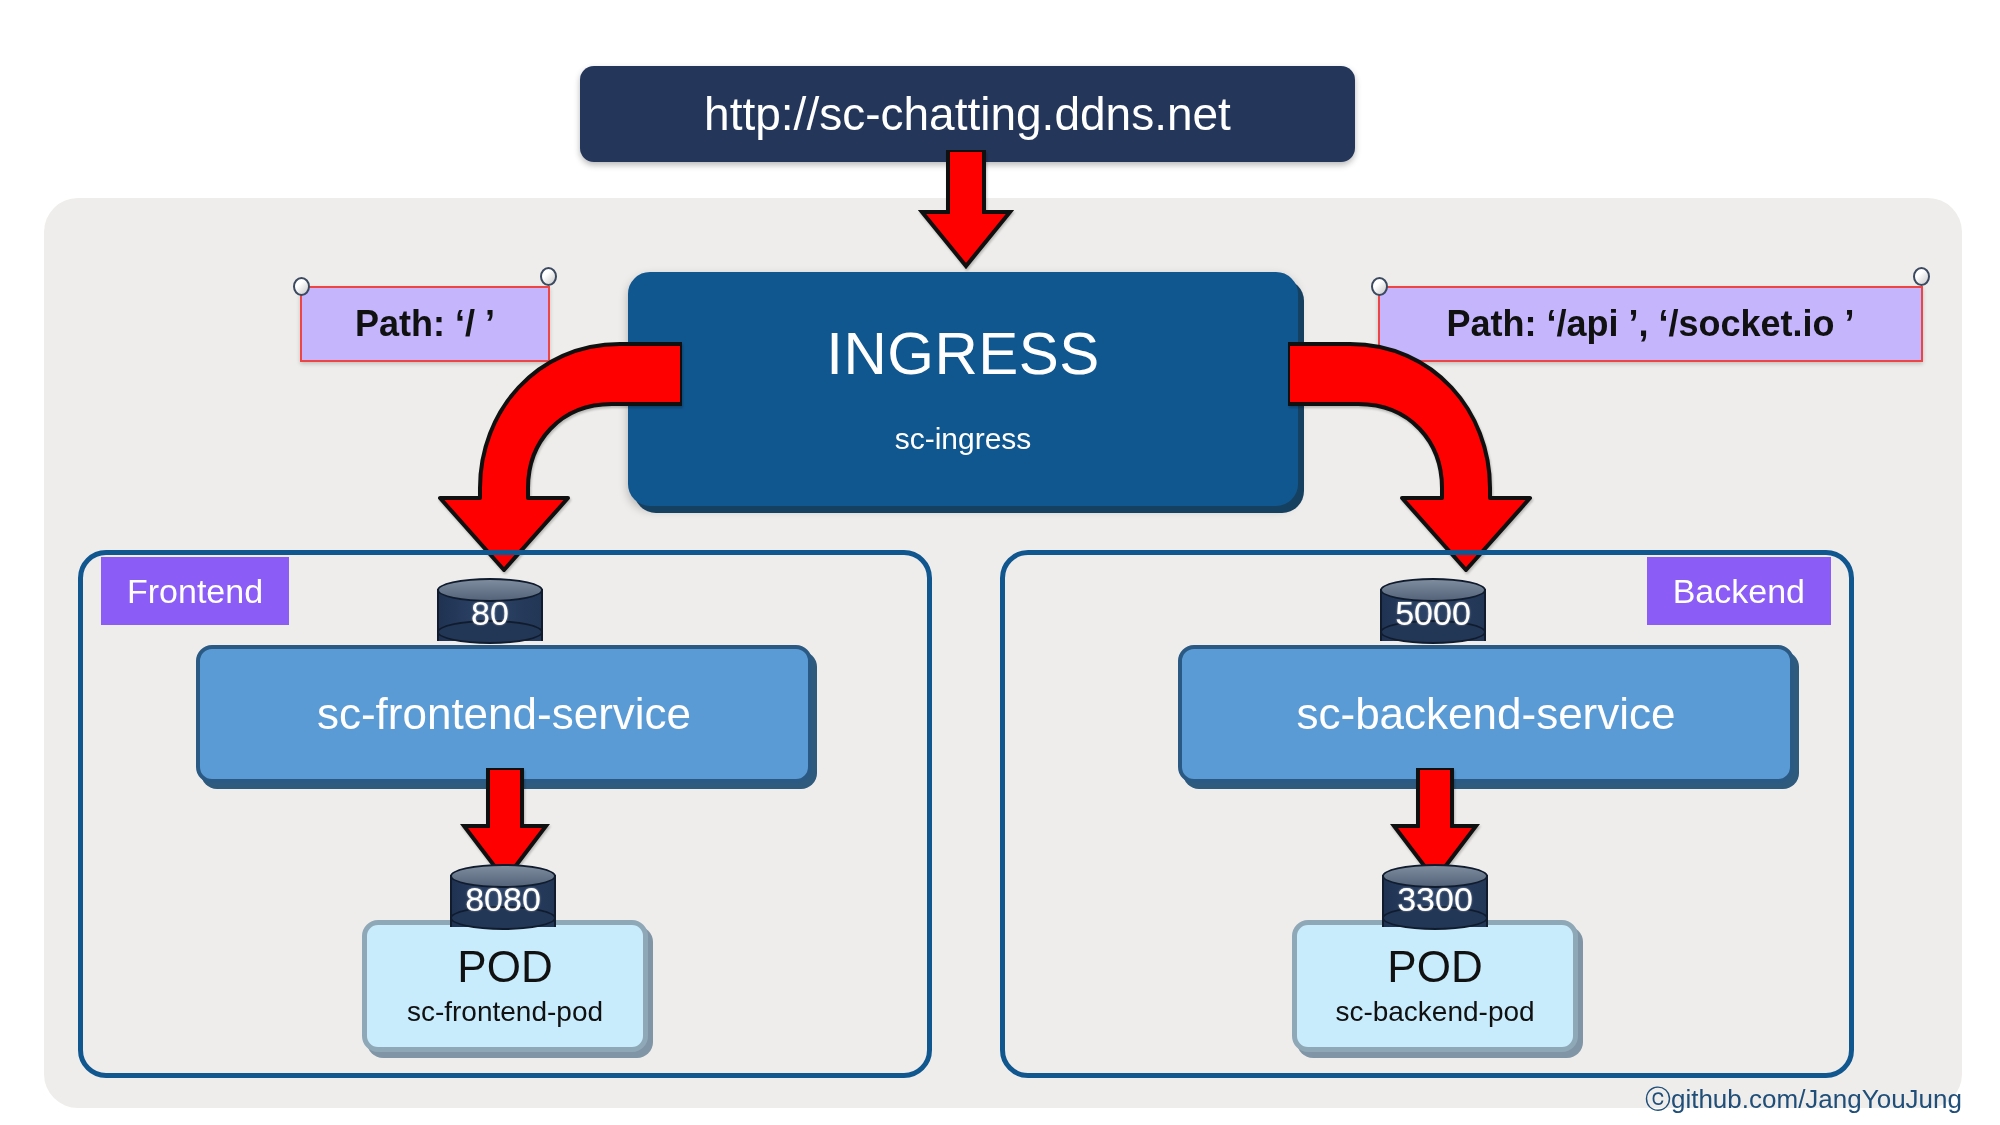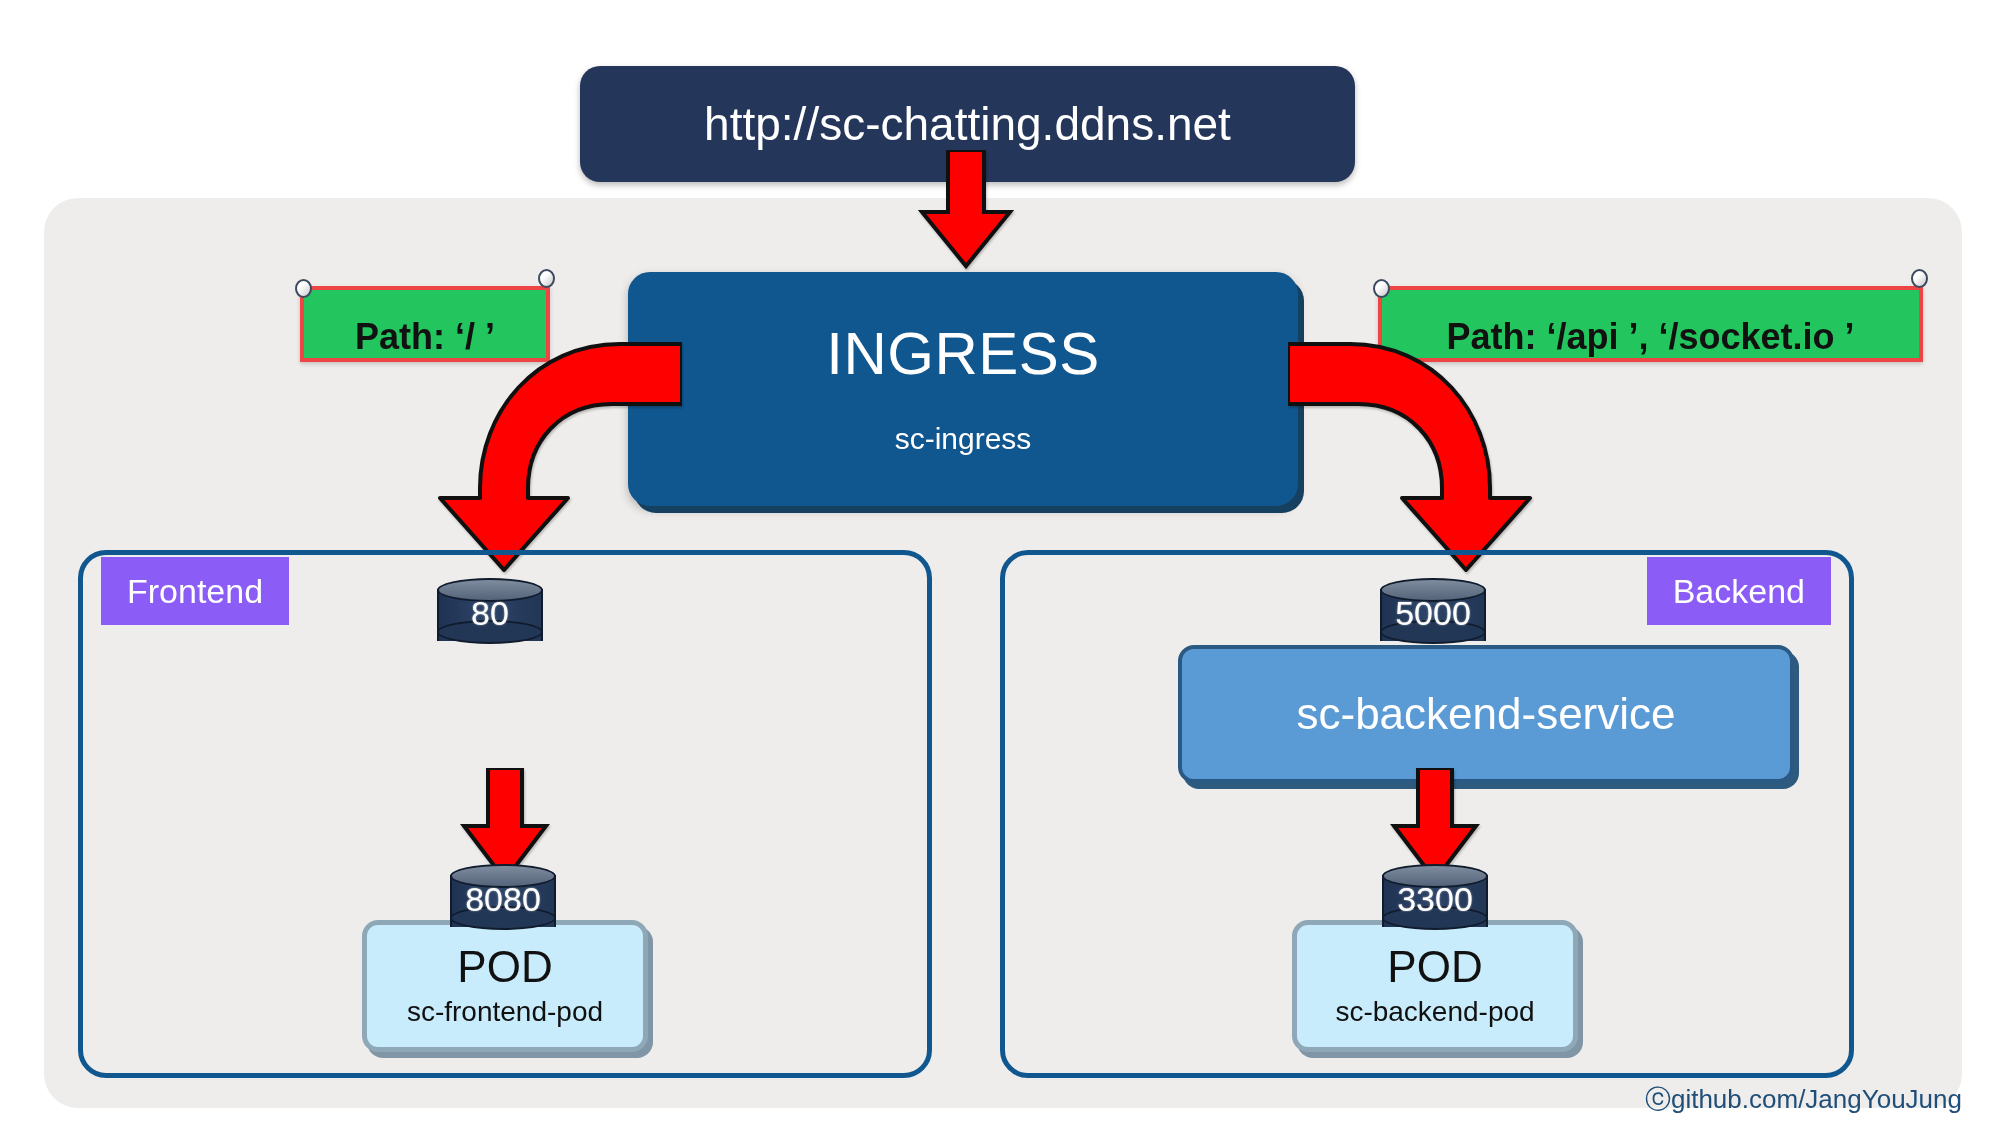--- a/index.html
+++ b/index.html
@@ -29,23 +29,23 @@
     letter-spacing: -0.5px;
     white-space: nowrap;
   }
 
   
   .url-box {
     position: absolute;
     left: 580px;
     top: 66px;
     width: 775px;
-    height: 116px;
+    height: 96px;
     background: #24365a;
-    border-radius: 20px;
+    border-radius: 14px;
     display: flex;
     align-items: center;
     justify-content: center;
     box-shadow: 0 3px 6px rgba(0,0,0,.28);
   }
   .url-text {
     color: #ffffff;
     font-size: 46px;
     font-weight: 400;
     letter-spacing: 0px;
@@ -92,25 +92,25 @@
     color: #ffffff;
     font-size: 30px;
     font-weight: 400;
     margin-top: 8px;
   }
 
   
   .scroll-label {
     position: absolute;
     height: 76px;
-    background: #22c55e;
-    border: 4px solid #ef4444;
-    box-sizing: border-box;
-    display: flex;
-    align-items: flex-end;
+    background: #c4b5fd;
+    border: 2px solid #ef4444;
+    box-sizing: border-box;
+    display: flex;
+    align-items: center;
     justify-content: center;
     box-shadow: 0 2px 4px rgba(0,0,0,.18);
   }
   .scroll-label .curl {
     position: absolute;
     width: 17px;
     height: 19px;
     border: 2px solid #3b4a60;
     border-radius: 50%;
     background: linear-gradient(135deg,#ffffff 35%, #c9c9c9 100%);
@@ -340,20 +340,23 @@
 
   <div class="port-wrap" style="left:437px; top:578px;">
     <div class="port">
       <div class="body"></div>
       <div class="bottom"></div>
       <div class="top"></div>
       <div class="num">80</div>
     </div>
   </div>
 
+  <div class="service-box" style="left:196px; top:645px;">
+    <span>sc-frontend-service</span>
+  </div>
 
   <svg class="arrow-down" style="left:460px; top:768px;" width="90" height="116" viewBox="0 0 90 116">
     <polygon points="28,0 62,0 62,58 86,58 45,112 4,58 28,58" fill="#ff0000" stroke="#101010" stroke-width="4"></polygon>
   </svg>
 
   <div class="port-wrap" style="left:450px; top:864px;">
     <div class="port">
       <div class="body"></div>
       <div class="bottom"></div>
       <div class="top"></div>

